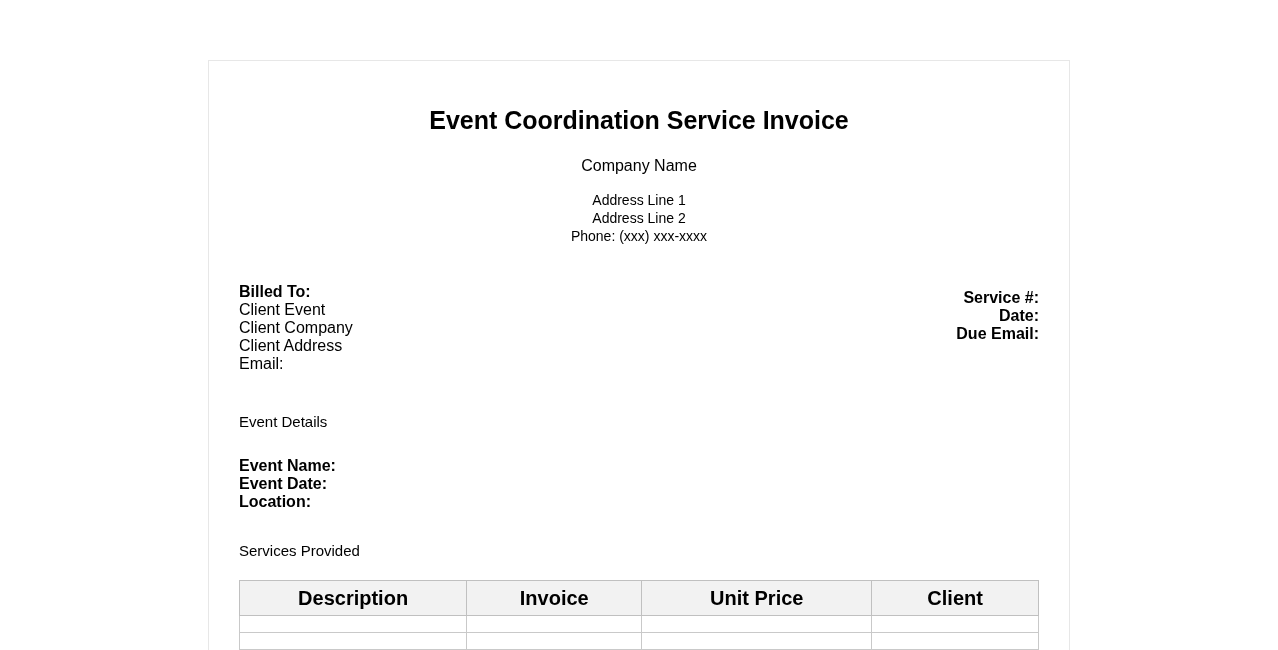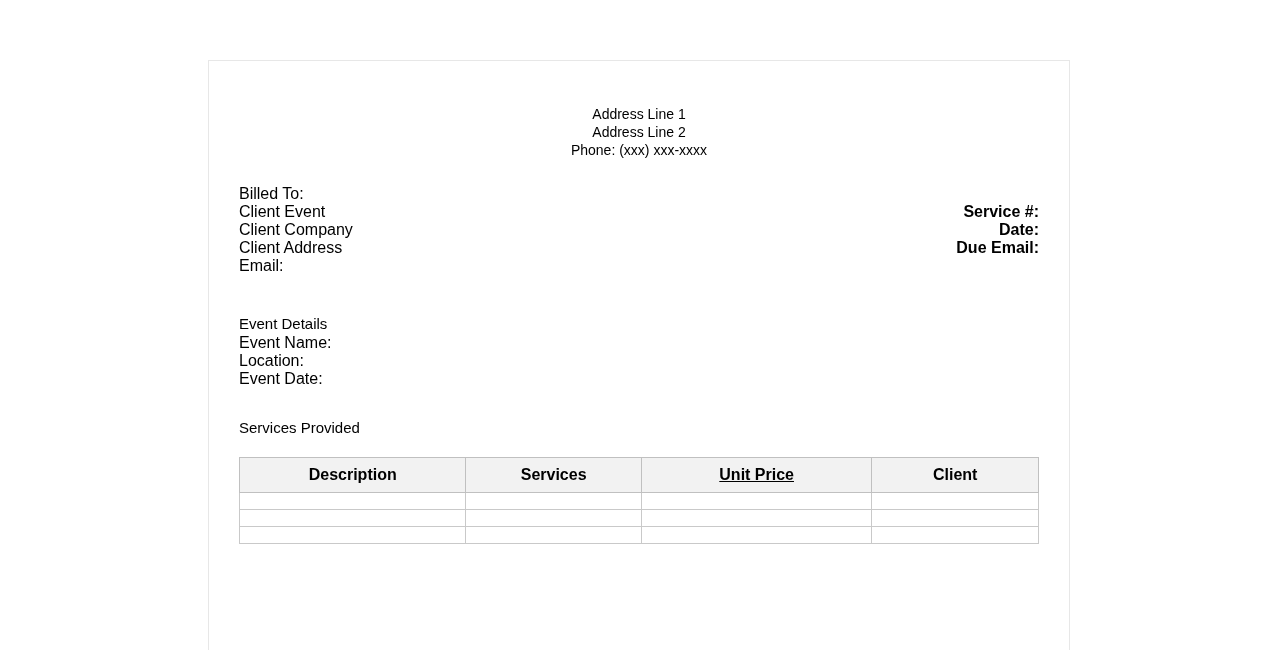--- a/index.html
+++ b/index.html
@@ -40,70 +40,73 @@
     line-height: 18px;
     margin: 0;
   }
   .parties-row {
     display: flex;
     justify-content: space-between;
     margin-top: 26px;
     font-size: 16px;
     line-height: 18px;
   }
-  .billed-to .heading { font-weight: normal; }
+  .billed-to .heading { font-weight: bold; margin-top: 12px; }
   .invoice-meta {
     text-align: right;
     font-weight: bold;
     margin-top: 18px;
   }
   .section-heading {
     font-size: 15px;
     font-weight: normal;
     line-height: 21px;
     margin: 0;
   }
   .event-details-heading { margin-top: 38px; }
   .event-fields {
+    margin-top: 25px;
     font-size: 16px;
     line-height: 18px;
-    font-weight: normal;
+    font-weight: bold;
   }
   .services-heading { margin-top: 29px; }
   table.services-table {
     width: 100%;
     border-collapse: collapse;
     margin-top: 19px;
   }
   .services-table th {
     background: #f2f2f2;
     border: 1px solid #c0c0c0;
-    font-size: 16px;
+    font-size: 20px;
     font-weight: bold;
     text-align: center;
     padding: 8px 4px;
     line-height: 18px;
   }
   .services-table td {
     border: 1px solid #c9c9c9;
     height: 17px;
     padding: 0;
     font-size: 16px;
   }
   .col-description { width: 236px; }
   .col-quantity   { width: 183px; }
-  .col-unitprice  { width: 244px; text-decoration: underline; }
+  .col-unitprice  { width: 244px; }
   .col-amount     { width: 175px; }
 </style>
 </head>
 <body>
 
 <div class="page">
 
+  <h1 class="doc-title">Event Coordination Service Invoice</h1>
 
+  <p class="company-name">Company Name</p>
 
   <p class="company-address"><span>Address Line 1</span><br>
     <span>Address Line 2</span><br>
     <span>Phone: (xxx) xxx-xxxx</span></p>
 
   <div class="parties-row">
     <div class="billed-to">
       <div class="heading">Billed To:</div>
       <div>Client Event</div>
       <div>Client Company</div>
@@ -114,31 +117,31 @@
       <div>Service #:</div>
       <div>Date:</div>
       <div>Due Email:</div>
     </div>
   </div>
 
   <h2 class="section-heading event-details-heading">Event Details</h2>
 
   <div class="event-fields">
     <div>Event Name:</div>
+    <div>Event Date:</div>
     <div>Location:</div>
-    <div>Event Date:</div>
   </div>
 
   <h2 class="section-heading services-heading">Services Provided</h2>
 
   <table class="services-table">
     <thead>
       <tr>
         <th class="col-description">Description</th>
-        <th class="col-quantity">Services</th>
+        <th class="col-quantity">Invoice</th>
         <th class="col-unitprice">Unit Price</th>
         <th class="col-amount">Client</th>
       </tr>
     </thead>
     <tbody>
       <tr>
         <td></td>
         <td></td>
         <td></td>
         <td></td>

